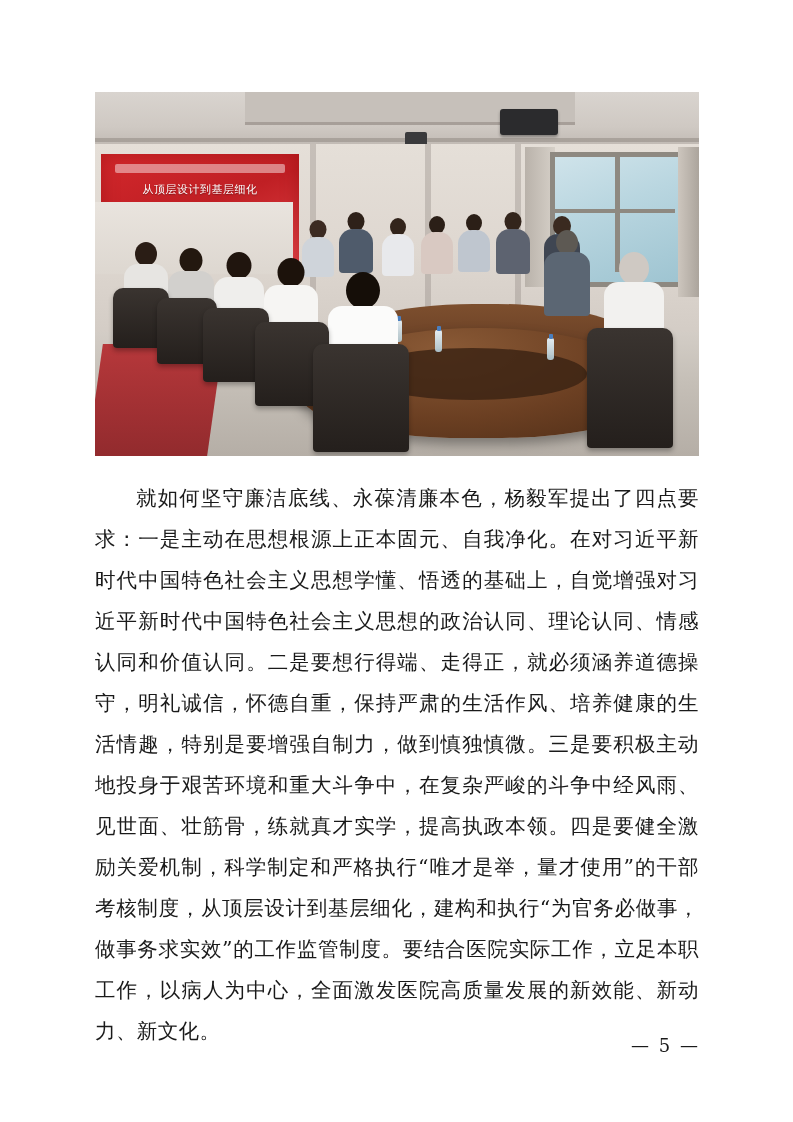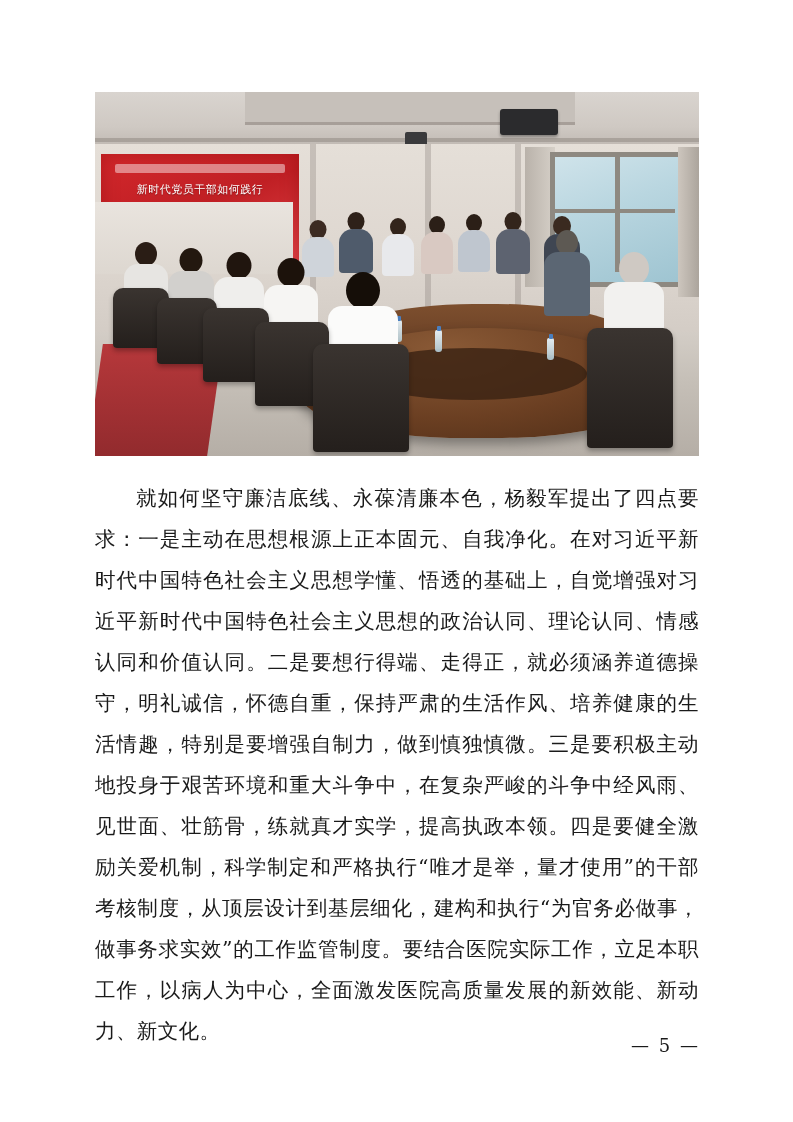--- a/index.html
+++ b/index.html
@@ -228,21 +228,21 @@
 
       <div class="ph-curtain-l"></div>
       <div class="ph-window">
         <div class="ph-win-bar-v"></div>
         <div class="ph-win-bar-h"></div>
       </div>
       <div class="ph-curtain-r"></div>
 
       <div class="ph-banner">
         <div class="ph-banner-top"></div>
-        <div class="ph-banner-t1">新时代党员干部如何践行</div>
+        <div class="ph-banner-t1">从顶层设计到基层细化</div>
         <div class="ph-banner-t2">“三个务必”</div>
       </div>
       <div class="ph-banner-bottom"></div>
 
       <div class="ph-floor"></div>
       <div class="ph-carpet"></div>
 
       <div class="ph-table2"></div>
       <div class="ph-table"></div>
       <div class="ph-table-inner"></div>

